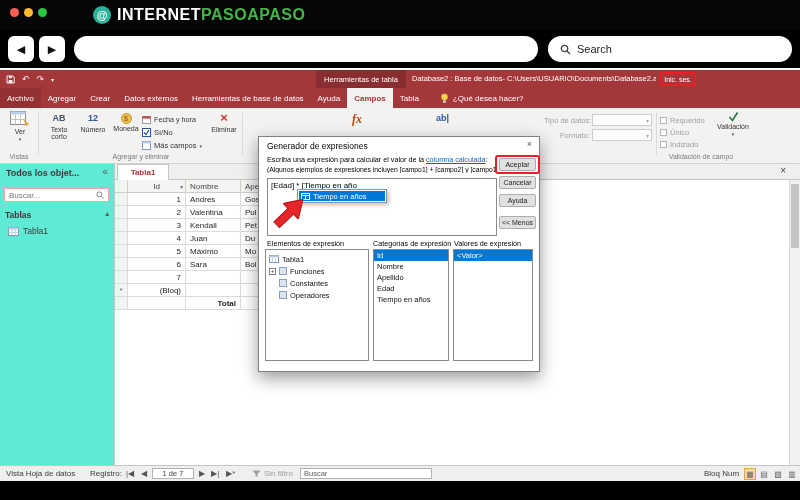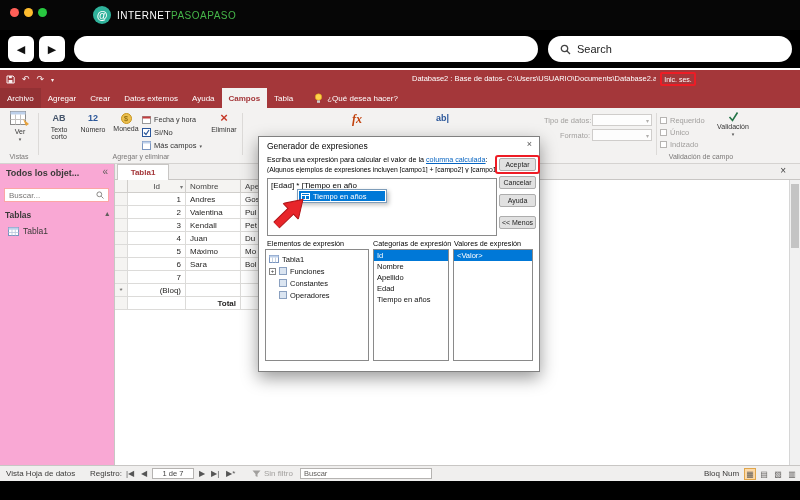--- a/index.html
+++ b/index.html
@@ -5,21 +5,21 @@
   *{margin:0;padding:0;box-sizing:border-box}
   html,body{background:#e9e9e9}
   body{font-family:"Liberation Sans",sans-serif;-webkit-font-smoothing:antialiased}
   .screen{position:relative;width:800px;height:500px;background:#fff;overflow:hidden}
   .ab{position:absolute}
   
   .topbar{position:absolute;left:0;top:0;width:800px;height:30px;background:#060606}
   .dot{position:absolute;top:8px;width:9px;height:9px;border-radius:50%}
   .logo{position:absolute;left:93px;top:0;height:30px;display:flex;align-items:center;gap:6px}
   .logo-ic{width:18px;height:18px;border-radius:50%;background:#2fb29b;color:#fff;font-size:11px;font-weight:bold;display:flex;align-items:center;justify-content:center}
-  .logo-txt{font-size:10px;font-weight:400;letter-spacing:.5px;color:#fff}
+  .logo-txt{font-size:16px;font-weight:700;letter-spacing:.5px;color:#fff}
   .logo-green{color:#45b549}
   .navbar{position:absolute;left:0;top:30px;width:800px;height:38px;background:#000}
   .navbtn{position:absolute;top:6px;width:26px;height:26px;background:#fff;border-radius:6px;display:flex;align-items:center;justify-content:center;font-size:11px;color:#111}
   .addressbar{position:absolute;left:74px;top:6px;width:464px;height:26px;background:#fff;border-radius:13px}
   .searchpill{position:absolute;left:548px;top:6px;width:244px;height:26px;background:#fff;border-radius:13px;display:flex;align-items:center;gap:6px;padding-left:12px;font-size:11px;color:#222}
   
   .app{position:absolute;left:0;top:70px;width:800px;height:411px;background:#fff}
   .titlebar{position:absolute;left:0;top:0;width:800px;height:18px;background:#a4373a;color:#fff}
   .qat{position:absolute;left:6px;top:0;height:18px;display:flex;align-items:center;gap:7px;font-size:9px;color:#fff;opacity:.92}
   .ctxtab{position:absolute;left:316px;top:0;width:90px;height:18px;background:rgba(0,0,0,.16);font-size:7.5px;display:flex;align-items:center;justify-content:center}
@@ -32,21 +32,21 @@
   .tellme{color:#fff;font-size:8px;display:flex;align-items:center;gap:4px;margin-left:14px}
   .ribbon{position:absolute;left:0;top:38px;width:800px;height:56px;background:#f3f2f1;border-bottom:1px solid #d5d3d1}
   .gdiv{position:absolute;top:5px;height:42px;width:1px;background:#dcdad8}
   .glabel{position:absolute;top:45px;font-size:7px;color:#7a7877;text-align:center}
   .bigbtn{position:absolute;top:3px;display:flex;flex-direction:column;align-items:center;gap:1px;font-size:7px;color:#333;text-align:center}
   .smrow{display:flex;align-items:center;gap:3px;height:13px;font-size:7.5px;color:#333;white-space:nowrap}
   .gray{color:#a19f9d}
   .ddown{background:#fdfdfd;border:1px solid #cfcdcb;height:12px;display:flex;align-items:center;justify-content:flex-end;padding-right:2px;font-size:6px;color:#b0aeac}
   .chk{width:7px;height:7px;border:1px solid #b6b4b2;background:#fff;display:inline-block}
   
-  .navpane{position:absolute;left:0;top:94px;width:115px;height:301px;background:#f9a8d4;border-right:1px solid #c8c6c4}
+  .navpane{position:absolute;left:0;top:94px;width:115px;height:301px;background:#5eead4;border-right:1px solid #c8c6c4}
   .np-title{position:absolute;left:6px;top:4px;font-size:9px;font-weight:bold;color:#3b3a39}
   .np-col{position:absolute;right:6px;top:2px;font-size:10px;color:#605e5c}
   .np-search{position:absolute;left:4px;top:24px;width:105px;height:14px;border:1px solid #fca5a5;background:#fff;display:flex;align-items:center;font-size:8px;color:#797775;padding:0 4px;justify-content:space-between}
   .np-group{position:absolute;left:5px;top:46px;width:104px;display:flex;justify-content:space-between;font-size:8.5px;font-weight:bold;color:#3b3a39}
   .np-item{position:absolute;left:8px;top:62px;display:flex;align-items:center;gap:4px;font-size:8.5px;color:#3b3a39}
   
   .main{position:absolute;left:115px;top:94px;width:685px;height:301px;background:#fff}
   .tabstrip{position:absolute;left:0;top:0;width:685px;height:16px;background:#f0efee;border-bottom:1px solid #c8c6c4}
   .sheettab{position:absolute;left:2px;top:0;height:16px;width:52px;background:#fff;border:1px solid #c8c6c4;border-bottom:none;color:#a4373a;font-size:8px;font-weight:bold;display:flex;align-items:center;justify-content:center}
   .stripclose{position:absolute;right:14px;top:1px;font-size:10px;color:#444}
@@ -133,29 +133,31 @@
             <svg width="9" height="9">
               <path d="M1 1h6l1.2 1.2V8H1z" fill="none" stroke="#fff" stroke-width="1"></path>
               <rect x="2.6" y="5" width="3.8" height="3" fill="#fff"></rect>
               <rect x="3" y="1" width="2.8" height="2.2" fill="#fff"></rect>
             </svg>
           </span>
         <span>↶</span>
         <span>↷</span>
         <span style="font-size:6px">▾</span>
       </div>
+      <div class="ctxtab">Herramientas de tabla</div>
       <div class="wtitle">Database2 : Base de datos- C:\Users\USUARIO\Documents\Database2.accdb (Formato...</div>
       <div class="signin">Inic. ses.</div>
     </div>
 
     <div class="tabrow">
       <div class="rtab first">Archivo</div>
       <div class="rtab">Agregar</div>
       <div class="rtab">Crear</div>
       <div class="rtab">Datos externos</div>
+      <div class="rtab">Herramientas de base de datos</div>
       <div class="rtab">Ayuda</div>
       <div class="rtab active">Campos</div>
       <div class="rtab">Tabla</div>
       <div class="tellme">
         <span class="tico">
             <svg width="9" height="11">
               <circle cx="4.5" cy="4" r="3.2" fill="#ffd24c" stroke="#d9a514" stroke-width="0.6"></circle>
               <rect x="3" y="7.4" width="3" height="2.4" fill="#cfcdcb"></rect>
             </svg>
           </span>

